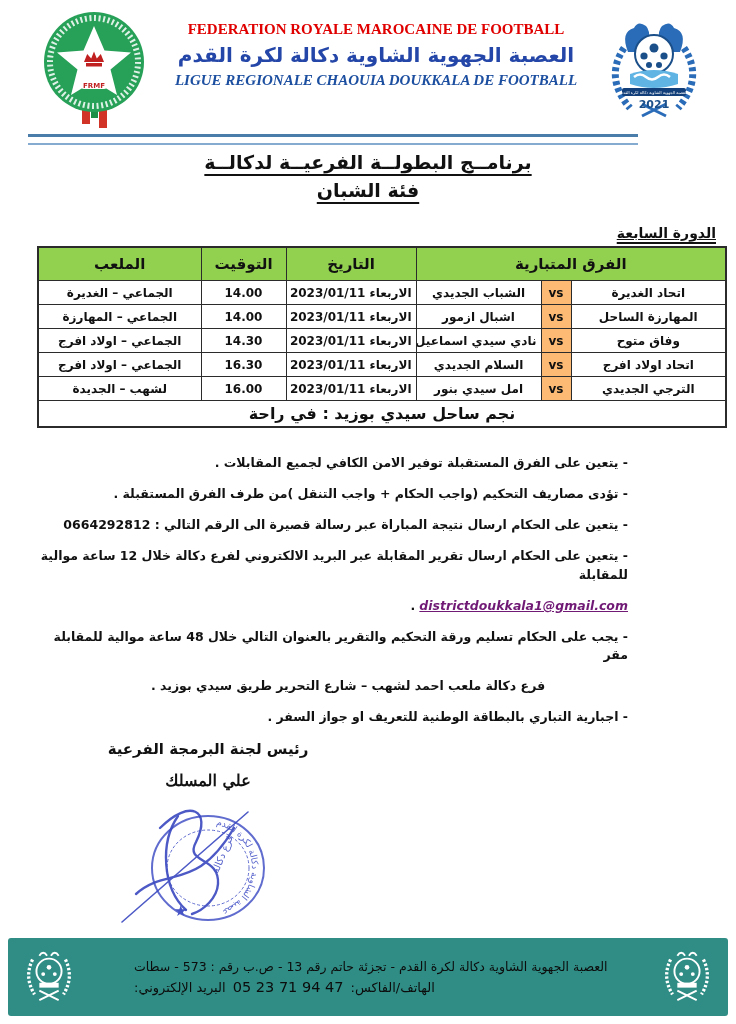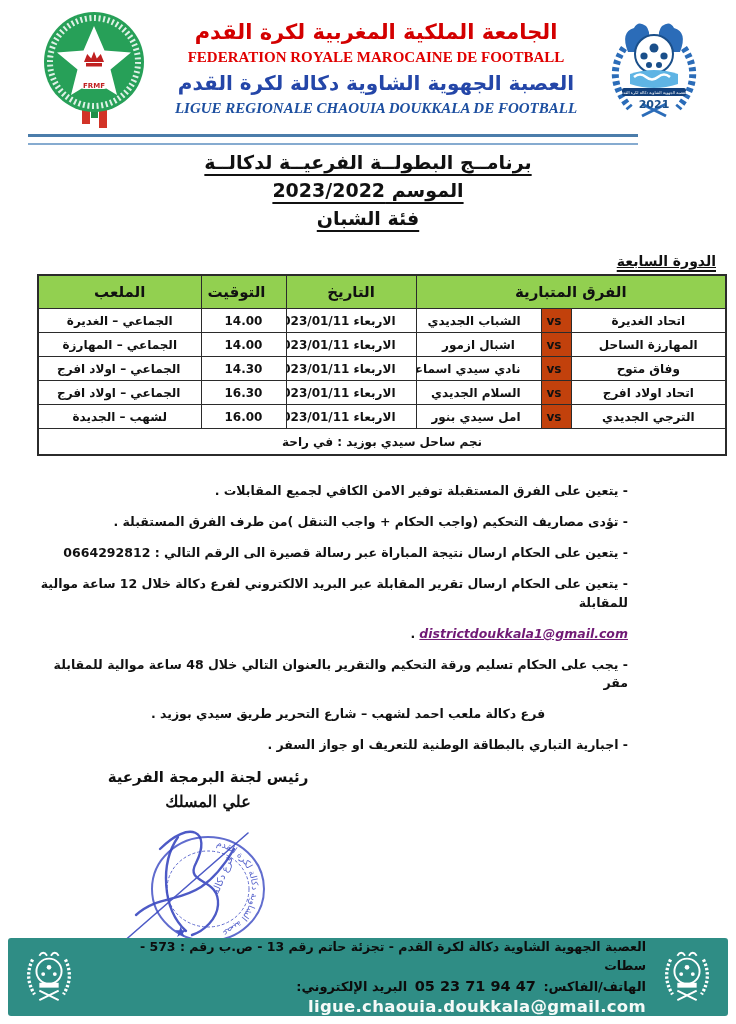--- a/index.html
+++ b/index.html
@@ -22,43 +22,43 @@
     font-size:19px;font-weight:bold;
     text-decoration:underline;text-decoration-thickness:2px;text-underline-offset:5px;
   }
   .round{direction:rtl;margin:24px 20px 0 0;text-align:right;font-size:14px;font-weight:bold;text-decoration:underline;}
   .round span{text-decoration:underline;text-decoration-thickness:2px;text-underline-offset:4px;}
   
   table.sched{
     direction:rtl;border-collapse:collapse;margin:5px 11px 0 37px;width:688px;
     font-weight:bold;table-layout:fixed;
   }
-  table.sched th,table.sched td{border:1px solid #2b2b2b;padding:1px 20px;overflow:hidden;white-space:nowrap;}
+  table.sched th,table.sched td{border:1px solid #2b2b2b;padding:1px 4px;overflow:hidden;white-space:nowrap;}
   table.sched{border:2px solid #2b2b2b;}
   table.sched th{background:#92d050;font-size:15px;height:30px;text-align:center;}
   table.sched td{font-size:12px;height:21px;text-align:center;}
-  td.vs{background:#c2410c;font-size:11px;}
-  tr.bye td{font-size:12px;height:23px;letter-spacing:.5px;}
+  td.vs{background:#fdba74;font-size:11px;}
+  tr.bye td{font-size:16px;height:23px;letter-spacing:.5px;}
   
   .notes{direction:rtl;margin:26px 108px 0 38px;font-size:12.5px;font-weight:bold;text-align:right;}
   .notes p{margin:0 0 13px 0;line-height:1.45;}
   .notes p.cont{text-align:center;padding-left:30px;}
   .email-line{text-align:right;}
   a.link{color:#701a75;font-weight:bold;text-decoration:underline;font-style:italic;}
   .email-line .dot{color:#111;margin-right:4px;}
   
   .sig{direction:rtl;margin:14px 0 0 0;width:320px;margin-left:48px;text-align:center;font-weight:bold;font-size:15px;}
-  .sig .sig-name{margin-top:6px;font-family:"DejaVu Serif",serif;font-size:16px;}
+  .sig .sig-name{margin-top:13px;font-family:"DejaVu Serif",serif;font-size:16px;}
   .stamp-wrap{margin-left:96px;margin-top:4px;width:220px;height:150px;}
   
   .footer{
     position:absolute;left:8px;right:8px;top:938px;height:78px;background:#2f8d85;border-radius:3px;
     display:flex;align-items:center;
   }
-  .f-center{flex:1;text-align:right;color:#0c0c0c;font-weight:bold;margin-left:44px;}
+  .f-center{flex:1;text-align:left;color:#0c0c0c;font-weight:normal;margin-left:44px;}
   .f-line1{direction:rtl;font-size:12.5px;line-height:1.55;}
   .f-line2{direction:rtl;font-size:13px;line-height:1.4;}
   .f-line2 .num{font-size:14.5px;letter-spacing:1px;padding:0 3px;}
   .f-email{font-size:16.5px;color:#f5faf8;letter-spacing:.3px;line-height:1.3;}
   .f-logo{width:58px;height:58px;margin:0 12px;flex:0 0 auto;}
 </style>
 </head>
 <body>
 
 <div class="page">
@@ -72,21 +72,20 @@
       <circle cx="66" cy="52" r="50" fill="#27a058"></circle>
       <circle cx="66" cy="52" r="44" fill="none" stroke="rgba(255,255,255,0.85)" stroke-width="6" stroke-dasharray="2 2.6"></circle>
       <polygon fill="#ffffff" points="66,16 76.5,40.5 103,42.5 82.5,59.5 89,85 66,71 43,85 49.5,59.5 29,42.5 55.5,40.5"></polygon>
       <path d="M56 52 l3.2 -8 l4 4.5 l2.8 -7 l2.8 7 l4 -4.5 l3.2 8 z" fill="#c02020"></path>
       <rect x="58" y="53" width="16" height="3.5" fill="#c02020"></rect>
       <rect x="53" y="70" width="26" height="9" rx="3" fill="#ffffff"></rect>
       <text x="66" y="77.5" text-anchor="middle" font-size="7" font-weight="bold" fill="#c02020">FRMF</text>
     </svg>
 
     <div class="hdr-center">
-      <div class="h-ar-red" dir="rtl">الجامعة الملكية المغربية لكرة القدم</div>
       <div class="h-fr-red">FEDERATION ROYALE MAROCAINE DE FOOTBALL</div>
       <div class="h-ar-blue" dir="rtl">العصبة الجهوية الشاوية دكالة لكرة القدم</div>
       <div class="h-fr-blue">LIGUE REGIONALE CHAOUIA DOUKKALA DE FOOTBALL</div>
     </div>
 
     <svg class="liglogo" width="122" height="106" viewBox="0 0 122 106" style="margin-top:8px">
       <path d="M32 30 Q12 60 38 90" fill="none" stroke="#2b6cb8" stroke-width="7" stroke-dasharray="4 3"></path>
       <path d="M92 30 Q112 60 86 90" fill="none" stroke="#2b6cb8" stroke-width="7" stroke-dasharray="4 3"></path>
       <path d="M50 98 L74 86 M74 98 L50 86" stroke="#2b6cb8" stroke-width="3"></path>
       <path d="M36 34 Q28 14 42 10 Q46 2 54 8 Q58 12 57 22 L57 34 Z" fill="#2b6cb8"></path>
@@ -102,21 +101,20 @@
       <rect x="30" y="70" width="64" height="8" rx="2" fill="#123f7a"></rect>
       <text x="62" y="75.5" text-anchor="middle" font-size="4" fill="#ffffff">العصبة الجهوية الشاوية دكالة لكرة القدم</text>
       <text x="62" y="90" text-anchor="middle" font-size="11" font-weight="bold" fill="#1a4f8a">2021</text>
     </svg>
   </div>
 
   <div class="rule"></div>
 
   <div class="titles">
     <div><span>برنامــج البطولــة الفرعيــة لدكالــة</span></div>
-    <div><span>الموسم 2023/2022</span></div>
     <div><span>فئة الشبان</span></div>
   </div>
 
   <div class="round">
     <span>الدورة السابعة</span>
   </div>
 
   <table class="sched">
     <colgroup>
       <col style="width:155px">
@@ -233,21 +231,20 @@
       <path d="M20 8 q4 -6 8 0 M32 8 q4 -6 8 0" stroke="#ffffff" stroke-width="2" fill="none"></path>
     </svg>
 
     <div class="f-center">
       <div class="f-line1">العصبة الجهوية الشاوية دكالة لكرة القدم - تجزئة حاتم رقم 13 - ص.ب رقم : 573 -  سطات</div>
       <div class="f-line2">
         <span>الهاتف/الفاكس:</span>
         <span class="num">47 94 71 23 05</span>
         <span>البريد الإلكتروني:</span>
       </div>
-      <div class="f-email"><a class="f-email" style="text-decoration:none" href="#">ligue.chaouia.doukkala@gmail.com</a></div>
     </div>
 
     <svg class="f-logo" viewBox="0 0 60 60">
       <circle cx="30" cy="24" r="13" fill="none" stroke="#ffffff" stroke-width="2"></circle>
       <circle cx="30" cy="20" r="2.4" fill="#ffffff"></circle>
       <circle cx="24" cy="27" r="2" fill="#ffffff"></circle>
       <circle cx="36" cy="27" r="2" fill="#ffffff"></circle>
       <path d="M13 12 Q4 30 15 48" fill="none" stroke="#ffffff" stroke-width="3.4" stroke-dasharray="2.5 2"></path>
       <path d="M47 12 Q56 30 45 48" fill="none" stroke="#ffffff" stroke-width="3.4" stroke-dasharray="2.5 2"></path>
       <path d="M20 54 L40 44 M40 54 L20 44" stroke="#ffffff" stroke-width="2"></path>

